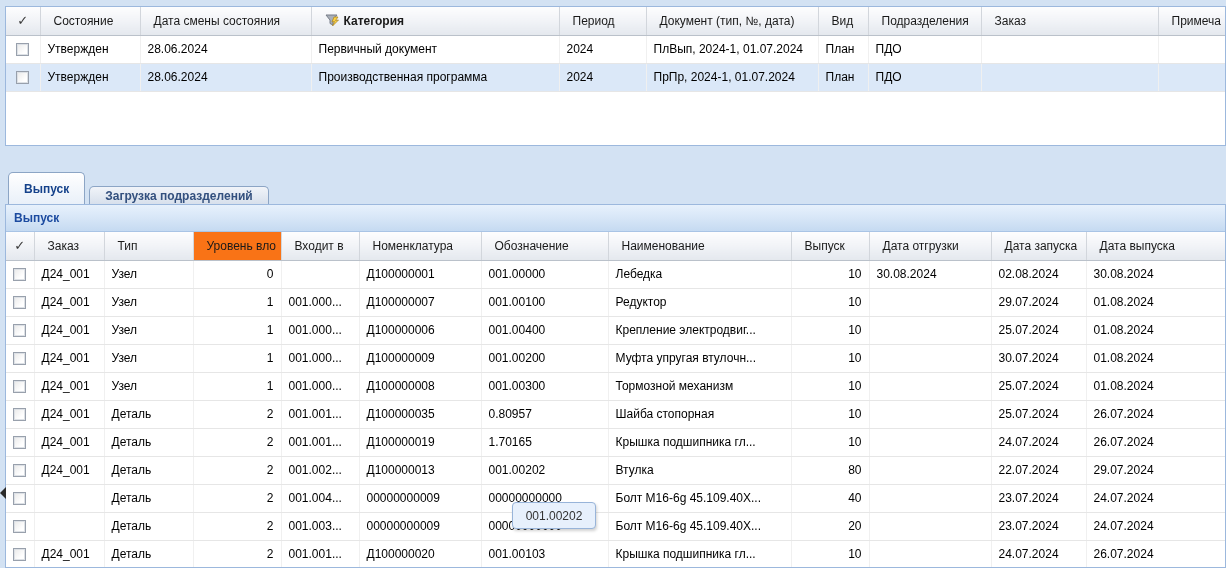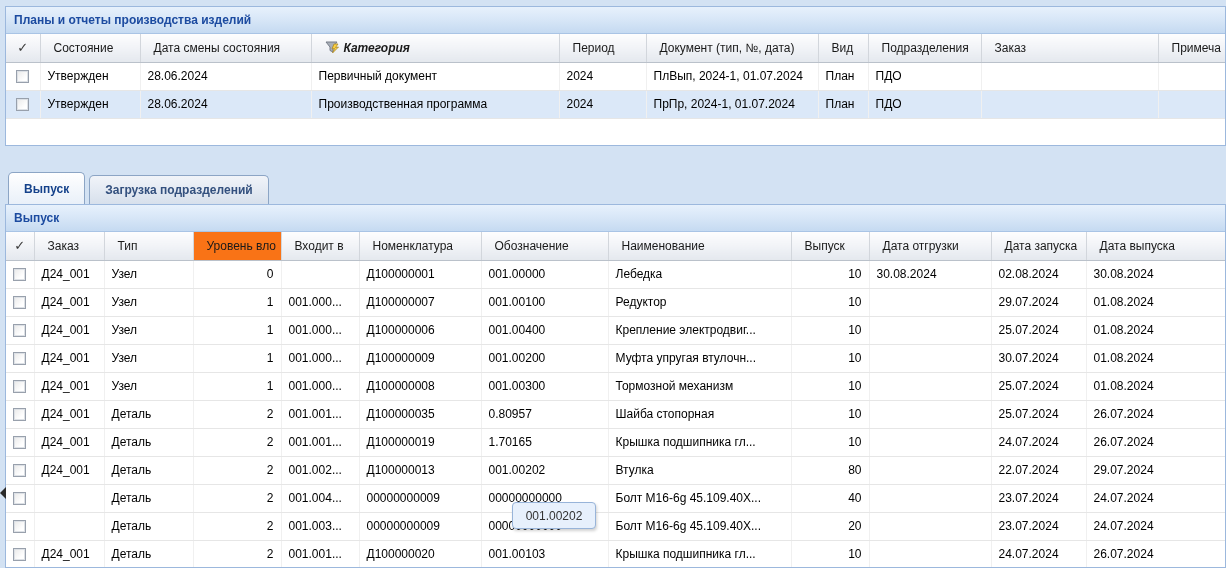--- a/index.html
+++ b/index.html
@@ -20,21 +20,21 @@
   #plans-table{width:1252px;}
   #output-table{width:1220px;}
   .grid th{
     height:28px;box-sizing:border-box;padding:0 13px;text-align:left;font-weight:normal;color:#1a1a1a;
     background:linear-gradient(#fdfdfe 0%,#f0f2f6 55%,#e4e8ee 100%);
     border-right:1px solid #d2d6dc;border-bottom:1px solid #bac1ca;
     overflow:hidden;white-space:nowrap;
   }
   .grid th.check{text-align:center;padding:0;color:#3a3a3a;font-size:13px;}
   .grid th.sorted{background:#f97316;}
-  .grid th.filter-header{font-weight:bold;font-style:italic;}
+  .grid th.filter-header{font-weight:bold;}
   .grid th.filter-header svg{vertical-align:-2px;margin-right:4px;}
   .grid td{
     height:28px;box-sizing:border-box;padding:0 7px;
     border-right:1px solid #f0f0f0;border-bottom:1px solid #e6e6e6;
     overflow:hidden;white-space:nowrap;background:#fff;
   }
   .grid td.check{text-align:center;padding:0;}
   .grid td.num{text-align:right;}
   .grid tr.selected td{background:#dbe8f8;}
   .grid td.focused{background:#c3d9f3;margin-top:40px;}
@@ -42,41 +42,38 @@
     display:inline-block;width:13px;height:13px;box-sizing:border-box;
     background:linear-gradient(135deg,#e9e9e9,#ffffff 70%);
     border:1px solid #98a0ac;box-shadow:inset 0 0 0 1px #dde1e6;vertical-align:middle;
   }
   .tab-bar{position:absolute;left:8px;top:172px;height:32px;display:flex;align-items:flex-end;gap:4px;}
   .tab{
     box-sizing:border-box;border:1px solid #8ca5c5;border-bottom:none;border-radius:5px 5px 0 0;
     padding:0 15px;display:flex;align-items:center;font-weight:bold;cursor:pointer;
   }
   .tab-active{height:32px;background:linear-gradient(#ffffff,#e9f0f9);color:#15428b;}
-  .tab-inactive{height:29px;background:linear-gradient(#f1f4f9,#d7e0ec);color:#33507e;}
+  .tab-inactive{height:18px;background:linear-gradient(#f1f4f9,#d7e0ec);color:#33507e;}
   .tooltip{
     position:absolute;left:512px;top:502px;width:84px;height:27px;box-sizing:border-box;
     background:#e7f0fc;border:1px solid #98b4d9;border-radius:4px;
     display:flex;align-items:center;justify-content:center;color:#333;
     box-shadow:1px 2px 3px rgba(0,0,0,0.18);z-index:5;
   }
   .splitter-arrow{
     position:absolute;left:0;top:487px;width:0;height:0;cursor:pointer;
     border-top:6px solid transparent;border-bottom:6px solid transparent;border-right:6px solid #2b2b2b;
   }
 </style>
 </head>
 <body>
 
 <div class="screen">
 
   <section class="panel top-panel">
-    <div class="panel-title">
-      <span>Планы и отчеты производства изделий</span>
-    </div>
     <table class="grid" id="plans-table">
       <colgroup>
         <col style="width:34px">
           <col style="width:100px">
           <col style="width:171px">
           <col style="width:248px">
         <col style="width:87px">
           <col style="width:172px">
           <col style="width:50px">
           <col style="width:113px">

